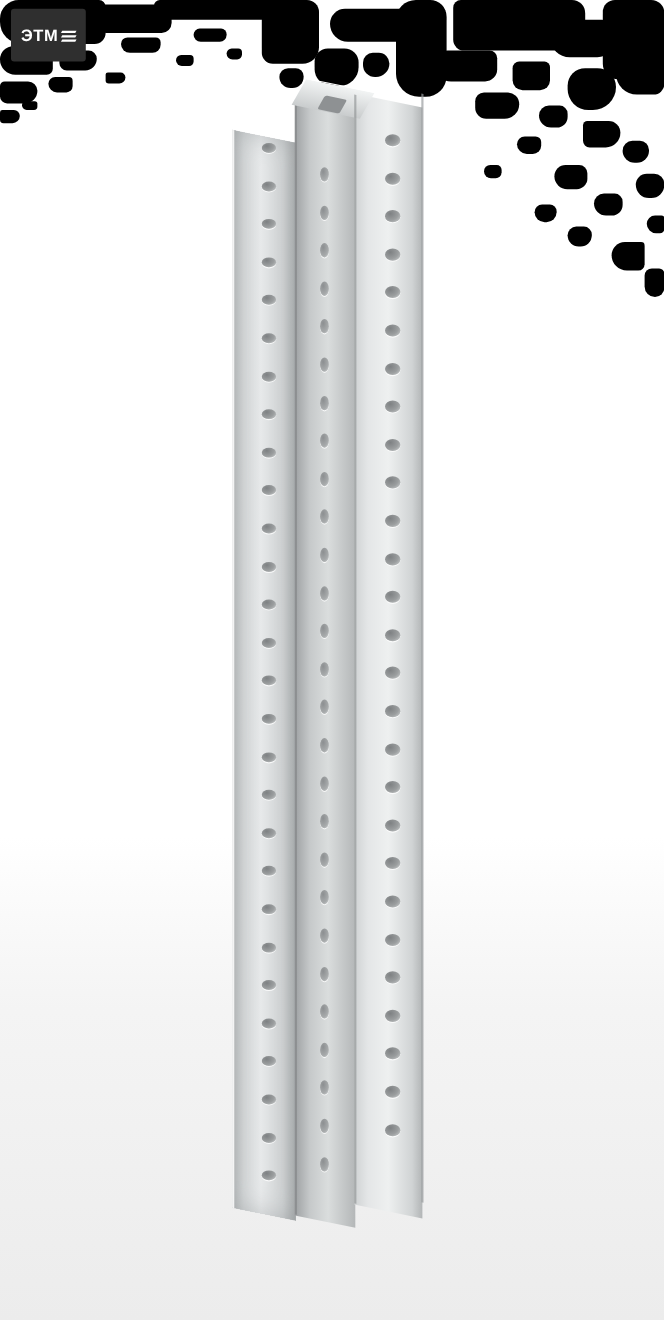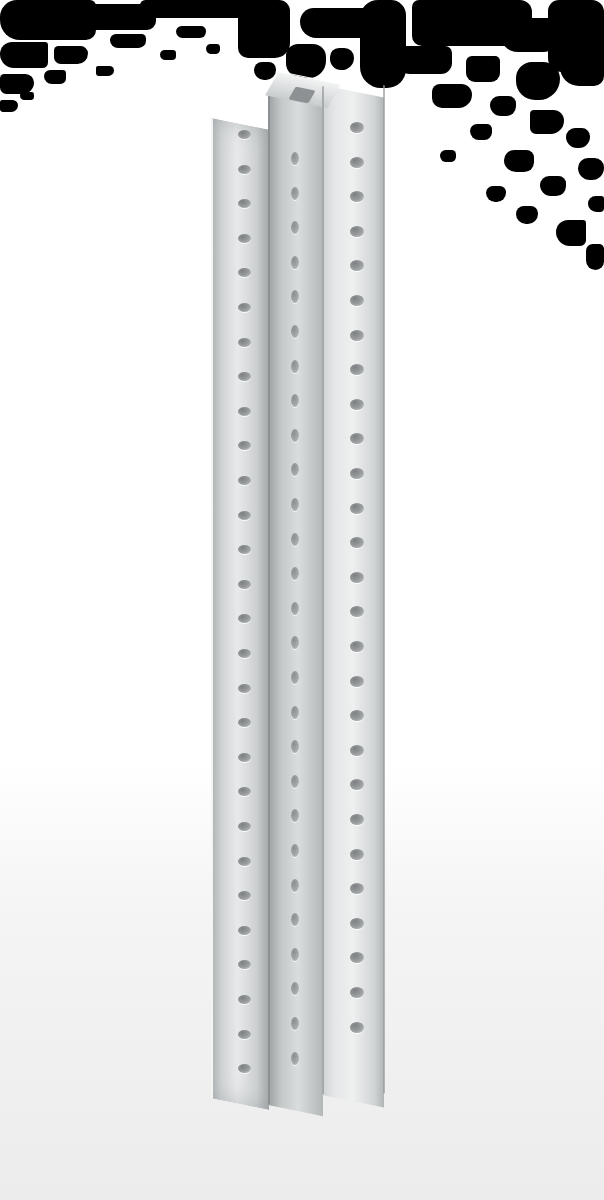--- a/index.html
+++ b/index.html
@@ -327,15 +327,23 @@
         <div class="hole " style="left:350.0px;top:814.0px;width:14px;height:11px;"></div>
         <div class="hole " style="left:350.0px;top:848.6px;width:14px;height:11px;"></div>
         <div class="hole " style="left:350.0px;top:883.2px;width:14px;height:11px;"></div>
         <div class="hole " style="left:350.0px;top:917.8px;width:14px;height:11px;"></div>
         <div class="hole " style="left:350.0px;top:952.4px;width:14px;height:11px;"></div>
         <div class="hole " style="left:350.0px;top:987.0px;width:14px;height:11px;"></div>
         <div class="hole " style="left:350.0px;top:1021.6px;width:14px;height:11px;"></div>
       </div>
   </div>
 
+  <div id="watermark">
+    <span class="wm-text">ЭТМ</span>
+    <span class="wm-arrow">
+        <i></i>
+        <i></i>
+        <i></i>
+      </span>
+  </div>
 
   <div id="caption">Перфорированная оцинкованная стойка</div>
 </div>
 
 </body></html>

